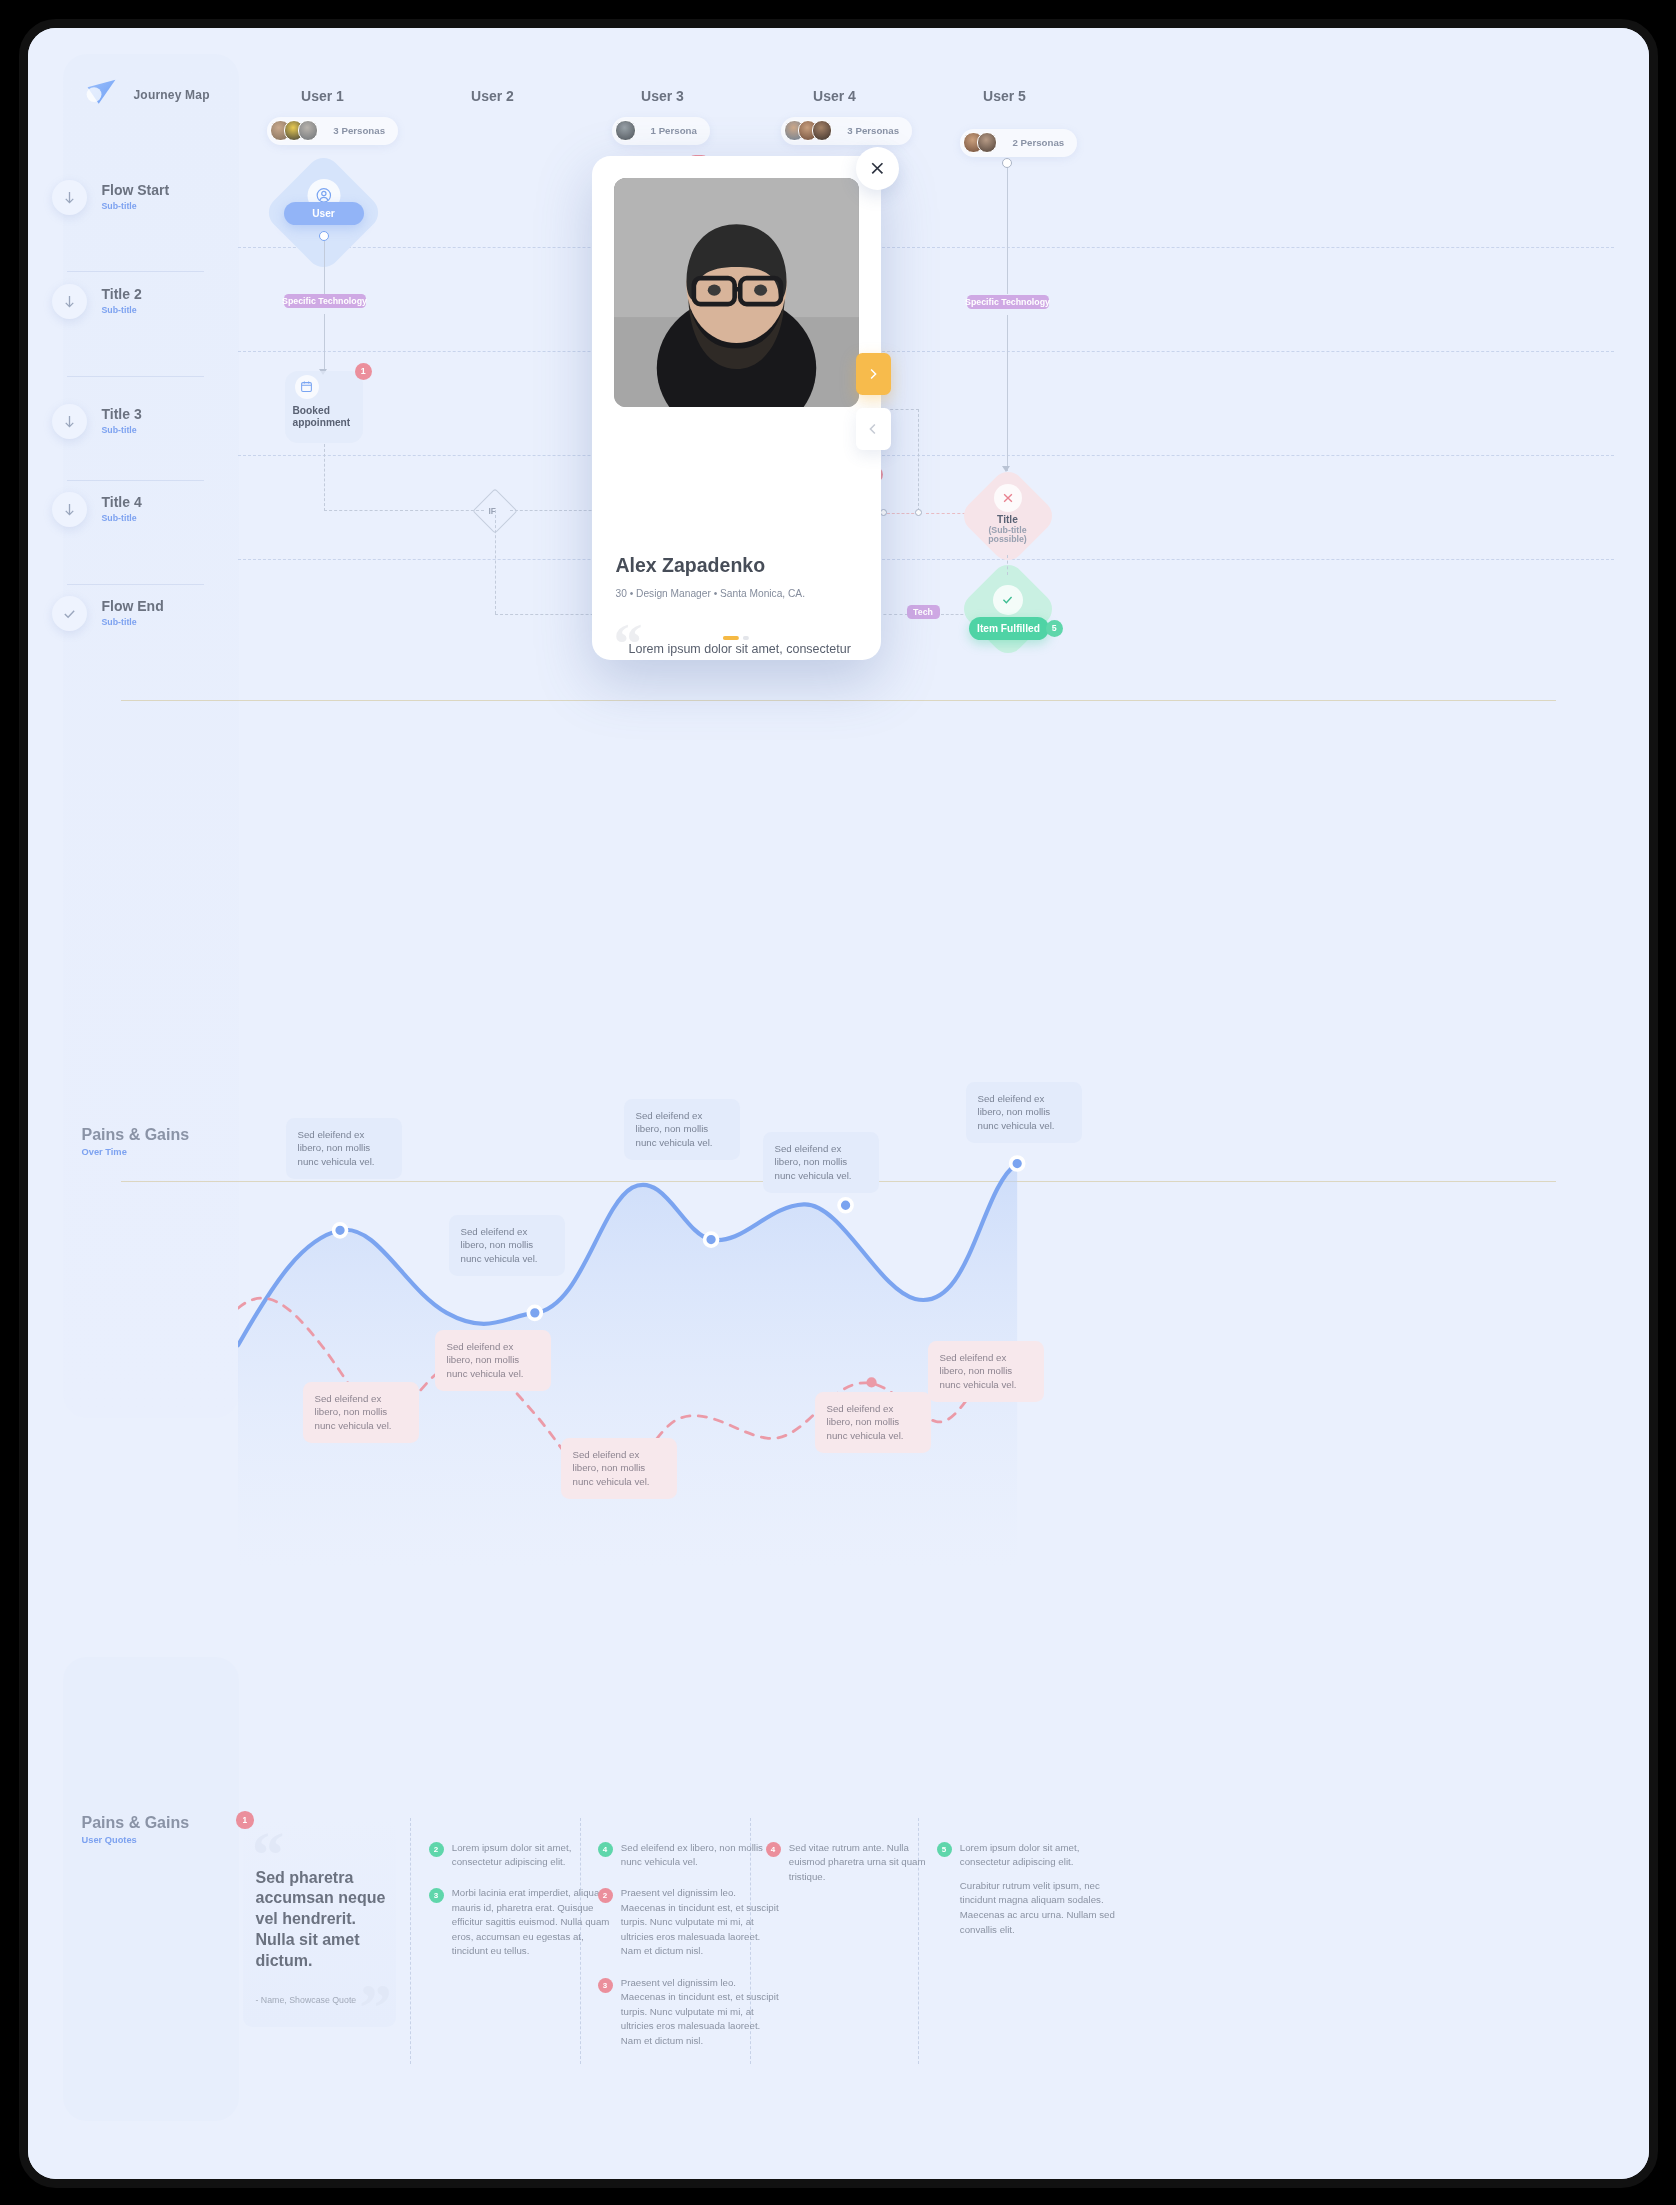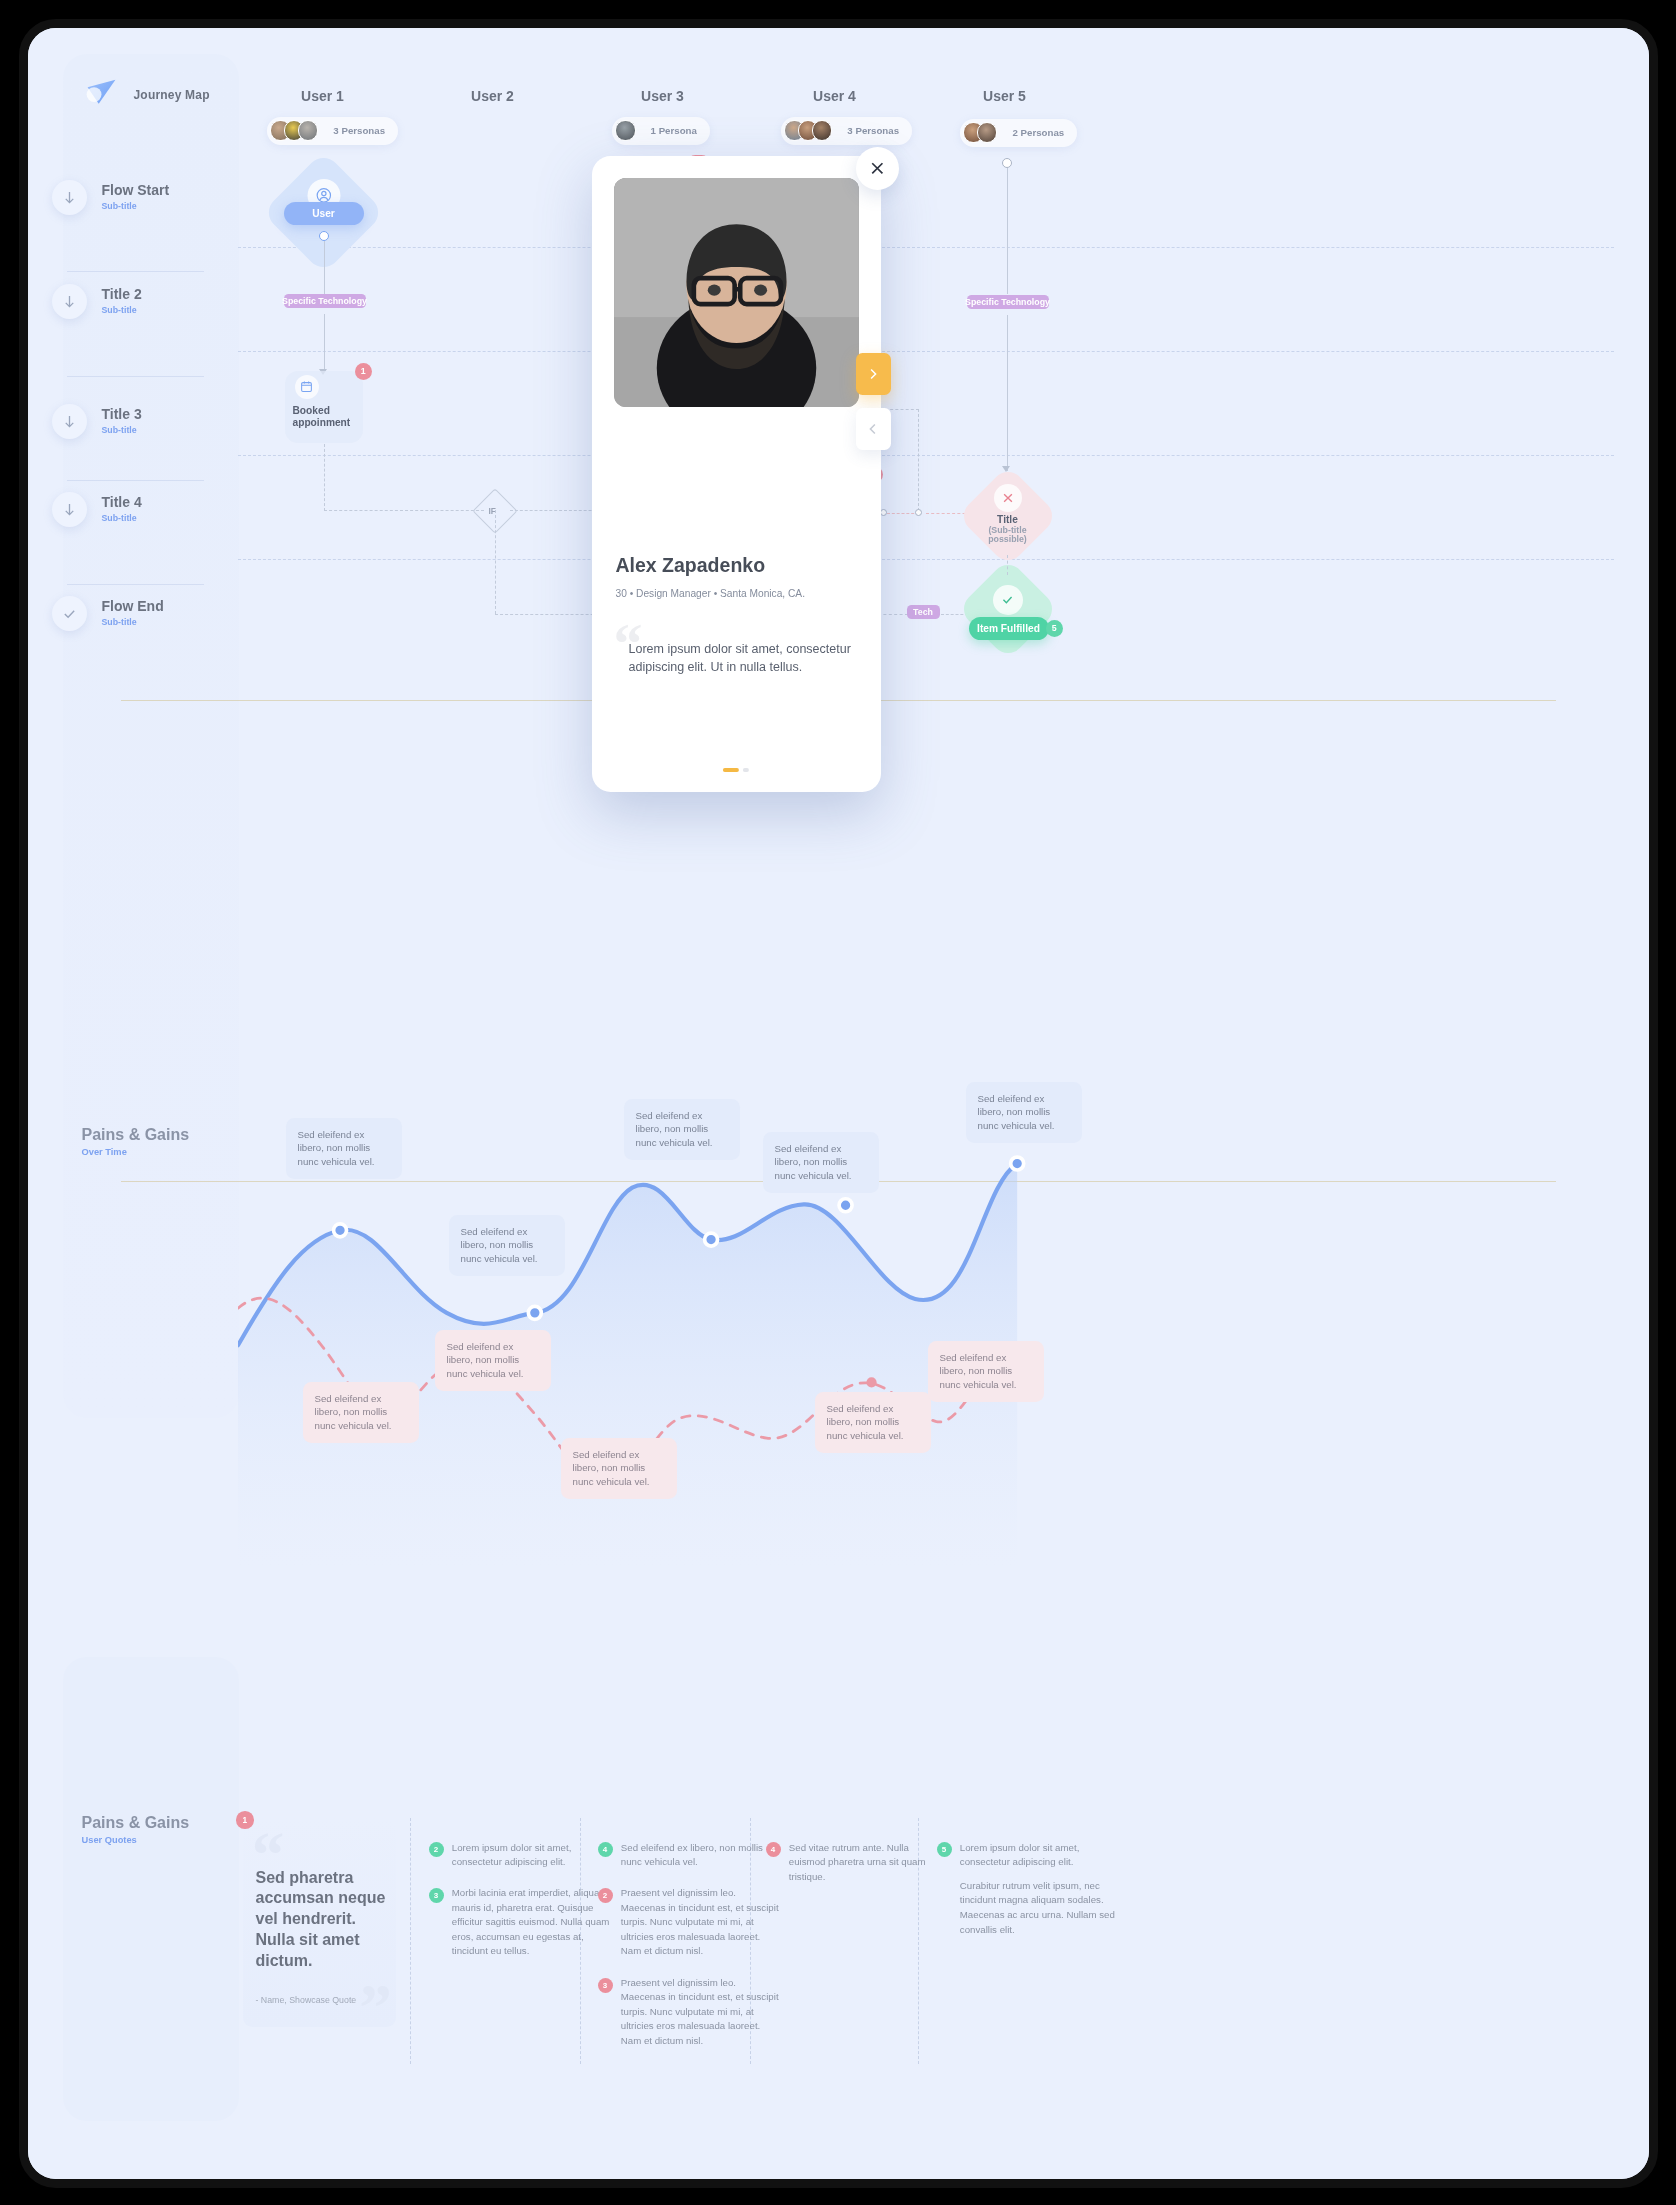--- a/index.html
+++ b/index.html
@@ -143,21 +143,21 @@
 
   .vline{position:absolute;width:0.9px;background:#c2cbdb;}
   .vdash{position:absolute;width:0;border-left:0.9px dashed #c2cbdb;}
   .hdash{position:absolute;height:0;border-top:0.9px dashed #c2cbdb;}
   .rowdash{position:absolute;height:0;border-top:0.9px dashed rgba(160,178,215,.45);left:0;right:0;}
 
   .arrow{position:absolute;width:0;height:0;border-left:4.6px solid transparent;border-right:4.6px solid transparent;border-top:6.5px solid #b9c3d4;}
 
   
   .modal{
-    position:absolute; left:564px; top:128px; width:289px; height:636px;
+    position:absolute; left:564px; top:128px; width:289px; height:504px;
     background:#fff; border-radius:18.6px;
     box-shadow:0 20.4px 56px rgba(80,105,160,.28);
     overflow:hidden; z-index:40;
   }
   .modal-photo{
     position:absolute;left:22px;top:22px;width:245px;height:229px;
     border-radius:12px; overflow:hidden; background:#9b9b9b;
   }
   .modal-name{position:absolute;left:24px;top:398px;font-size:19.5px;font-weight:700;color:#474d58;}
   .modal-meta{position:absolute;left:24px;top:432px;font-size:10.2px;color:#848c9c;}
@@ -347,21 +347,21 @@
 
   <div class="persona-pill" style="left:753px;top:89px;">
     <div class="avstack">
       <div class="av" style="background:radial-gradient(circle at 45% 35%,#cfa98a,#6a7f94)"></div>
       <div class="av" style="background:radial-gradient(circle at 45% 35%,#caa07e,#6d4b38)"></div>
       <div class="av" style="background:radial-gradient(circle at 45% 35%,#a78468,#3b2f2a)"></div>
     </div>
     <span class="persona-txt">3 Personas</span>
   </div>
 
-  <div class="persona-pill" style="left:932px;top:91px;">
+  <div class="persona-pill" style="left:932px;top:101px;">
     <div class="avstack">
       <div class="av" style="background:radial-gradient(circle at 45% 35%,#caa07e,#6d4b38)"></div>
       <div class="av" style="background:radial-gradient(circle at 45% 35%,#b79b86,#4e4038)"></div>
     </div>
     <span class="persona-txt">2 Personas</span>
   </div>
 
   <div class="rowdash" style="top:219px;left:210px;right:35px;"></div>
   <div class="rowdash" style="top:323px;left:210px;right:35px;"></div>
   <div class="rowdash" style="top:427px;left:210px;right:35px;"></div>

